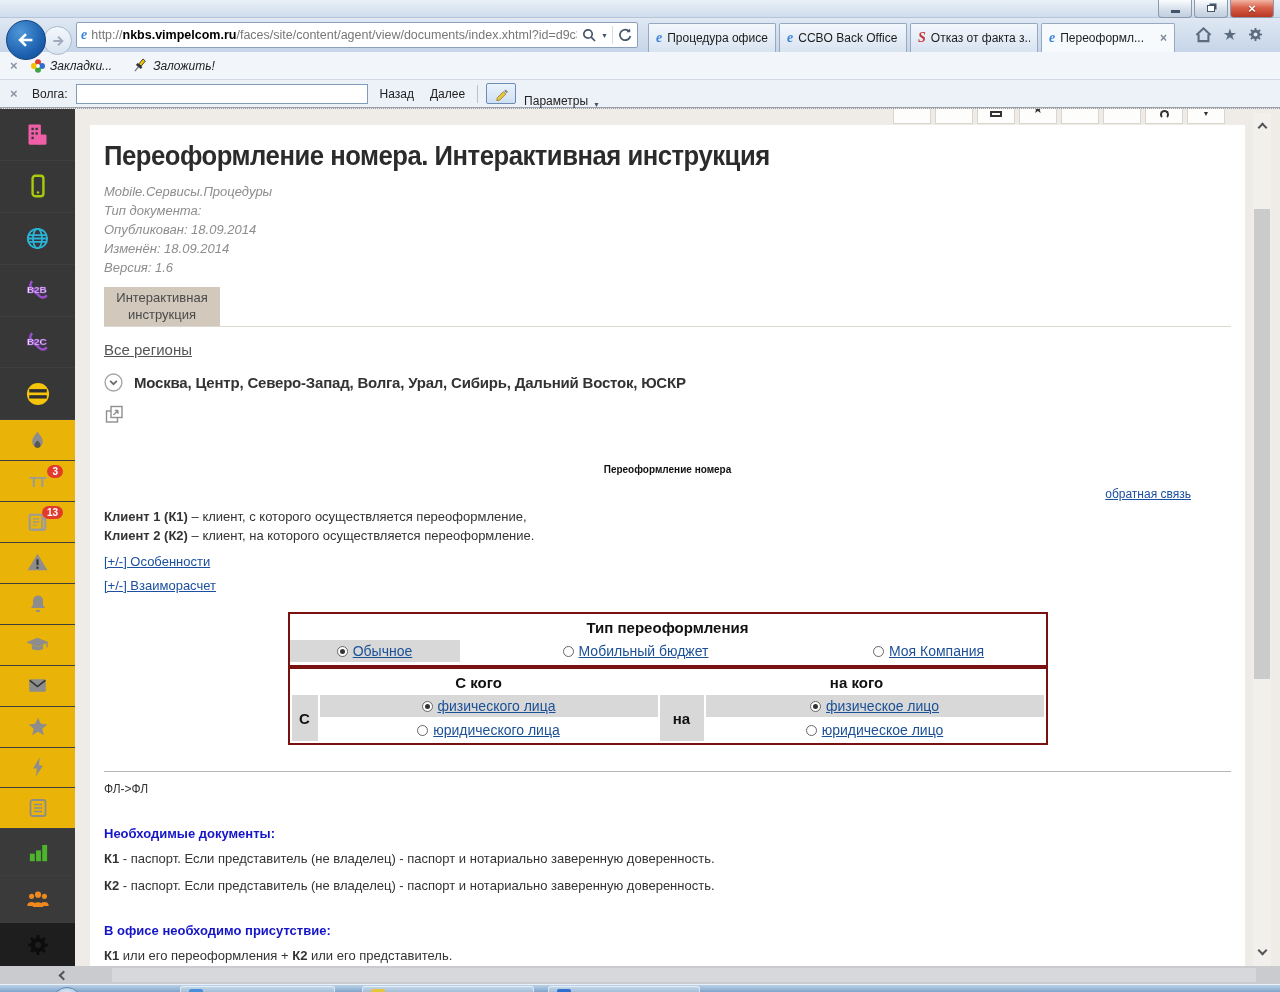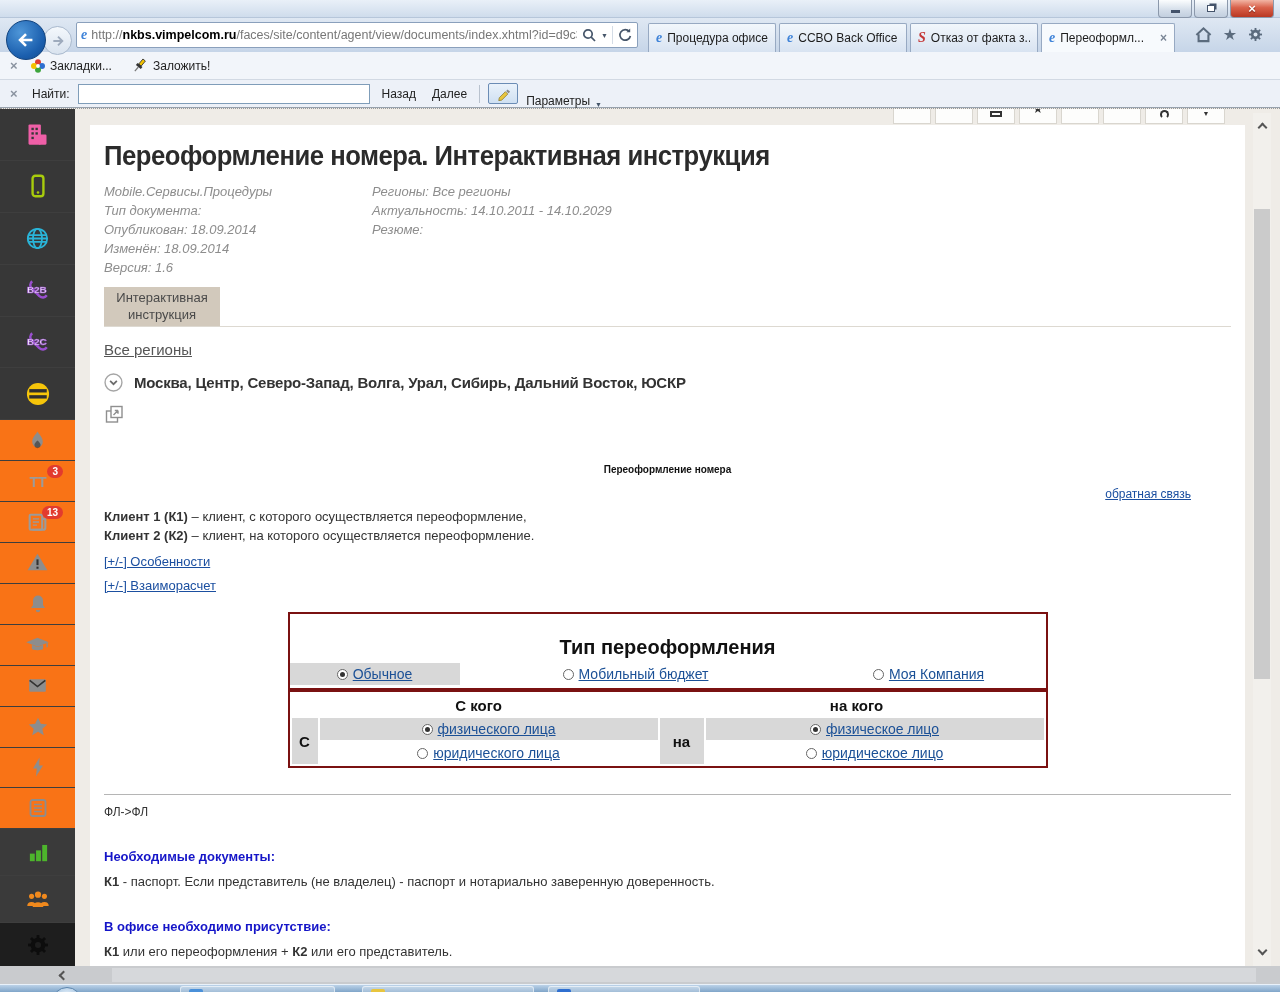--- a/index.html
+++ b/index.html
@@ -42,36 +42,36 @@
   .fav-s  { color:#c43737; font-weight:bold; font-style:italic; font-family:"Liberation Serif",serif; font-size:14px; }
   .tabclose { color:#7a8696; font-size:12px; font-weight:bold; cursor:pointer; }
   .quickicons { position:absolute; right:16px; top:8px; display:flex; gap:10px; align-items:center; }
   .quickicons .q { cursor:pointer; color:#5b6b7d; font-size:16px; line-height:1; }
 
   .bookmarksrow { position:absolute; left:0; top:52px; width:1280px; height:28px;
     background:#f2f5fa; border-bottom:1px solid #d2d9e3; display:flex; align-items:center; gap:6px; padding:0 10px; }
   .findrow { position:absolute; left:0; top:80px; width:1280px; height:28px;
     background:#edf1f8; border-bottom:1px solid #98a2ad; display:flex; align-items:center; gap:8px; padding:0 10px; }
   .xclose { color:#8a93a0; font-weight:bold; font-size:13px; cursor:pointer; width:14px; }
-  .bm-item { display:flex; align-items:center; gap:4px; cursor:pointer; color:#222; }
+  .bm-item { display:flex; align-items:center; gap:4px; cursor:pointer; color:#222;font-style:italic; }
   .findrow label { color:#222; }
   .findinput { width:292px; height:20px; border:1px solid #7f9db9; background:#fff; font:12px "Liberation Sans",sans-serif; padding:0 4px; }
   .txtbtn { cursor:pointer; color:#222; padding:2px 4px; }
   .vsep { width:1px; height:18px; background:#b9c2ce; }
   .hlbtn { width:30px; height:21px; border:1px solid #6b8cb5; background:linear-gradient(#eaf2fb,#cfe0f2);
     border-radius:2px; display:flex; align-items:center; justify-content:center; cursor:pointer; }
   .params { display:flex; align-items:flex-end; gap:5px; cursor:pointer;margin-top:14px; }
 
   
   .main { position:absolute; left:0; top:108px; width:1280px; height:858px; background:#efece7; border-top:1px dotted #9a9a9a; }
   .sidebar { position:absolute; left:0; top:0; width:75px; height:858px; background:#323232; display:flex; flex-direction:column; }
   .sb-item { position:relative; display:flex; align-items:center; justify-content:center; cursor:pointer;
     border-bottom:1px solid #3e3e3e; }
   .sb-item.colored { height:52px; background:#373737; }
-  .sb-item.gray { height:41px; background:#f97316; }
+  .sb-item.gray { height:41px; background:#eab308; }
   .sb-item.hl { height:47px; background:#3a3a3a; }
   .sb-item.gearrow { height:44px; background:#1e1e1e; border-bottom:none; }
   .sb-fill { flex:1; background:#1e1e1e; }
   .badge { position:absolute; top:4px; right:12px; background:#e23b2e; color:#fff; font-size:10px; font-weight:bold;
     border-radius:8px; padding:1px 5px; line-height:11px; }
 
   .workspace { position:absolute; left:75px; top:0; width:1178px; height:858px; }
   .cut-toolbar { position:absolute; right:28px; top:0; height:15px; display:flex; gap:4px; }
   .ctb { width:38px; height:15px; background:#fdfdfc; border:1px solid #d9d6cf; border-top:none; overflow:hidden;
     display:flex; align-items:flex-start; justify-content:center; cursor:pointer; }
@@ -92,21 +92,21 @@
   .extlink { margin-top:12px; cursor:pointer; width:22px; }
   .center-head { text-align:center; font-size:10px; font-weight:bold; color:#111; margin-top:36px; }
   .feedback { text-align:right; padding-right:40px; margin-top:12px; }
   .feedback a { color:#1b4fa0; font-size:12px; text-decoration:underline; cursor:pointer; }
   .bodytext { font-size:13px; color:#333; line-height:19px; }
   .clients { margin-top:6px; }
   .toggle { display:inline-block; margin-top:9px; color:#1b4fa0; font-size:13px; text-decoration:underline; cursor:pointer; }
 
   
   .rtable { width:760px; margin:19px auto 0; border:2px solid #7a1111; background:#fff; }
-  .rt-title { font-weight:bold; font-size:20px; text-align:center; padding:22px 0 4px; color:#111; }
+  .rt-title { font-weight:bold; font-size:15px; text-align:center; padding:5px 0 4px; color:#111; }
   .rt-typerow { display:grid; grid-template-columns:170px 352px 1fr; padding-bottom:3px; }
   .rt-opt, .rt-opt2 { display:flex; justify-content:center; align-items:center; gap:5px; padding:3px 0; }
   .rt-opt.sel, .rt-opt2.sel { background:#d8d8d8; }
   .rt-divider { height:4px; background:#7a1111; }
   .rt-heads { display:grid; grid-template-columns:1fr 1fr; font-weight:bold; font-size:15px; text-align:center; padding:5px 0 4px; color:#111; }
   .rt-body { display:grid; grid-template-columns:26px 1fr 44px 1fr; gap:2px; padding:0 2px 2px; }
   .rt-prefix { background:#d8d8d8; display:flex; align-items:center; justify-content:center; font-weight:bold; font-size:15px; color:#111; }
   .rt-col { display:flex; flex-direction:column; gap:2px; }
   .tlink { color:#1b5096; font-size:14px; text-decoration:underline; cursor:pointer; }
   .radio { display:inline-block; width:11px; height:11px; border:1px solid #666; border-radius:50%; background:#fff; position:relative; cursor:pointer; }
@@ -241,21 +241,21 @@
             <rect x="4.8" y="8" width="6.4" height="2.6" fill="#333"></rect>
             <rect x="7.4" y="10.6" width="1.2" height="5.4" fill="#777"></rect>
           </g>
         </svg>
       <span>Заложить!</span>
     </div>
   </div>
 
   <div class="findrow">
     <span class="xclose">×</span>
-    <label>Найти:</label>
+    <label>Волга:</label>
     <input class="findinput" value="" style="">
     <span class="txtbtn">Назад</span>
     <span class="txtbtn">Далее</span>
     <span class="vsep"></span>
     <div class="hlbtn">
       <svg width="15" height="15" viewBox="0 0 16 16">
           <path d="M3.5 12.5 L10 6 l2.6 2.6 -6.5 6.5 -3.2.5Z" fill="#e8c53e" stroke="#8a7b33" stroke-width="0.8"></path>
           <path d="M10.8 5.2 l1.6-1.6 2.6 2.6 -1.6 1.6Z" fill="#888"></path>
         </svg>
     </div>
@@ -436,25 +436,20 @@
       <div class="card">
         <div class="doc-title">Переоформление номера. Интерактивная инструкция</div>
 
         <div class="meta">
           <div class="c1">
             <div>Mobile.Сервисы.Процедуры</div>
             <div>Тип документа:</div>
             <div>Опубликован:  18.09.2014</div>
             <div>Изменён:  18.09.2014</div>
             <div>Версия:  1.6</div>
-          </div>
-          <div class="c2">
-            <div>Регионы:  Все регионы</div>
-            <div>Актуальность:  14.10.2011 - 14.10.2029</div>
-            <div>Резюме:</div>
           </div>
         </div>
 
         <div class="tabzone">
           <div class="doc-tab">Интерактивная инструкция</div>
         </div>
 
         <a class="allregions">Все регионы</a>
 
         <div class="regionsrow">
@@ -528,20 +523,21 @@
                 </div>
             </div>
           </div>
         </div>
 
         <div class="hr"></div>
         <div class="code">ФЛ-&gt;ФЛ</div>
 
         <div class="bluehead">Необходимые документы:</div>
         <div class="bodytext docline"><b>К1</b><span> - паспорт. Если представитель (не владелец) - паспорт и нотариально заверенную доверенность.</span></div>
+        <div class="bodytext docline"><b>К2</b><span> - паспорт. Если представитель (не владелец) - паспорт и нотариально заверенную доверенность.</span></div>
 
         <div class="bluehead" style="margin-top:28px;">В офисе необходимо присутствие:</div>
         <div class="bodytext docline"><b>К1</b><span> или его переоформления + </span><b>К2</b><span> или его представитель.</span></div>
 
         
       </div>
     </div>
 
     <div class="vscroll">
       <div class="btn" style="top:4px;">

